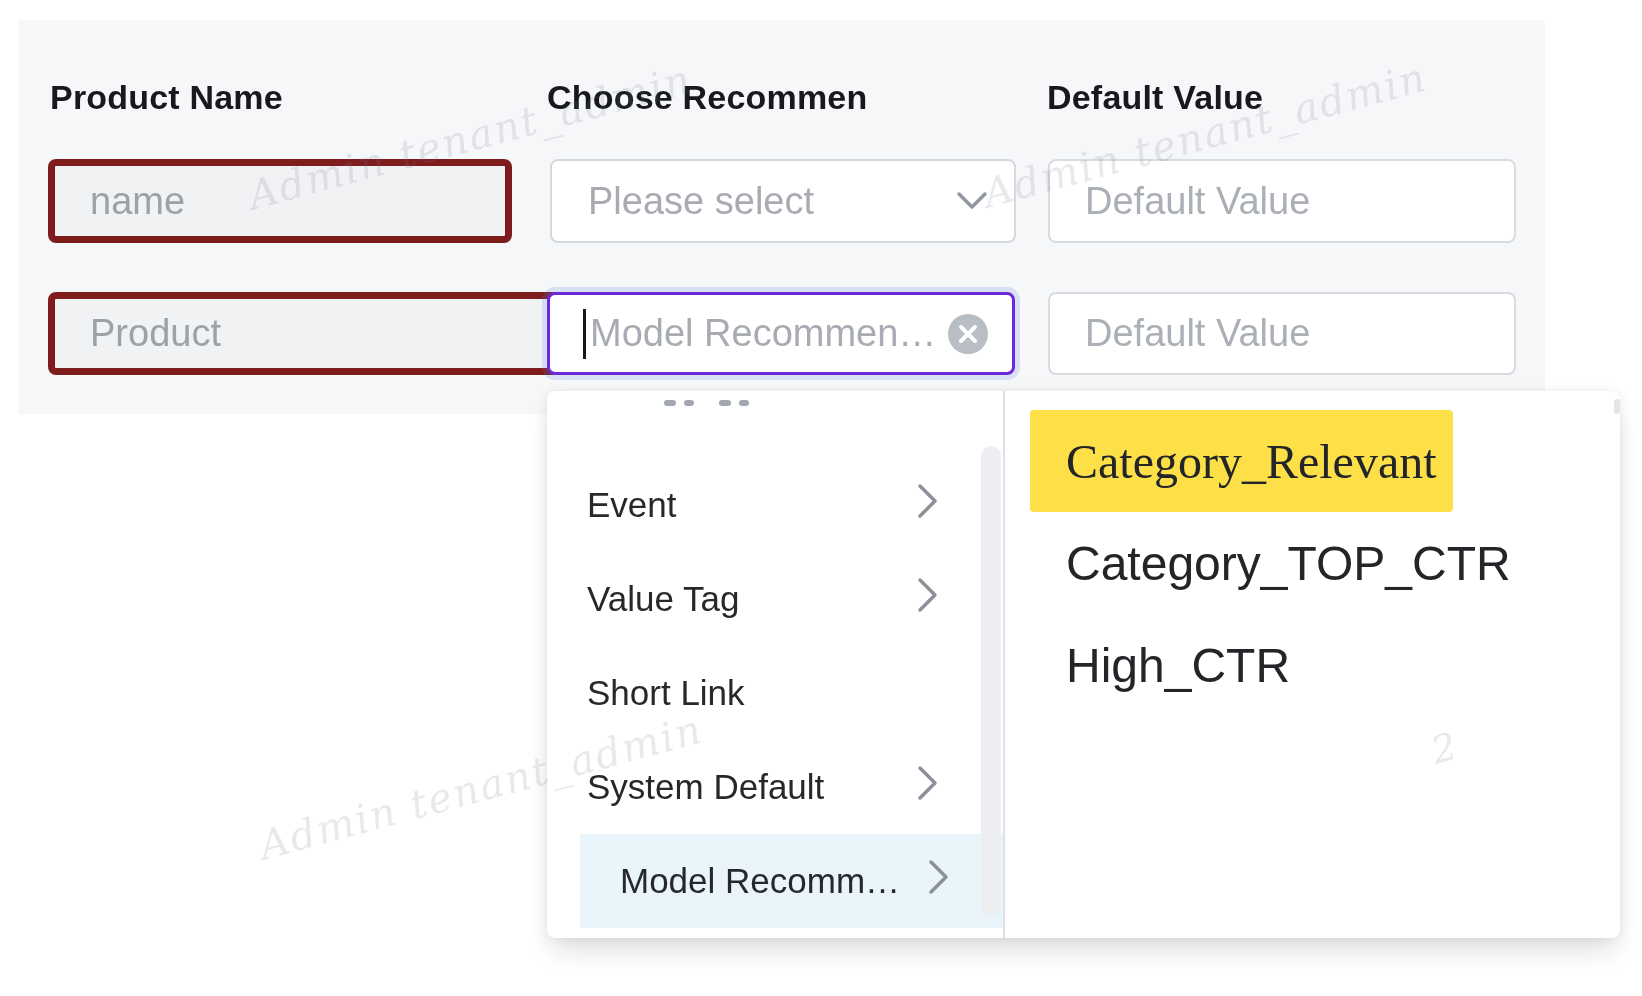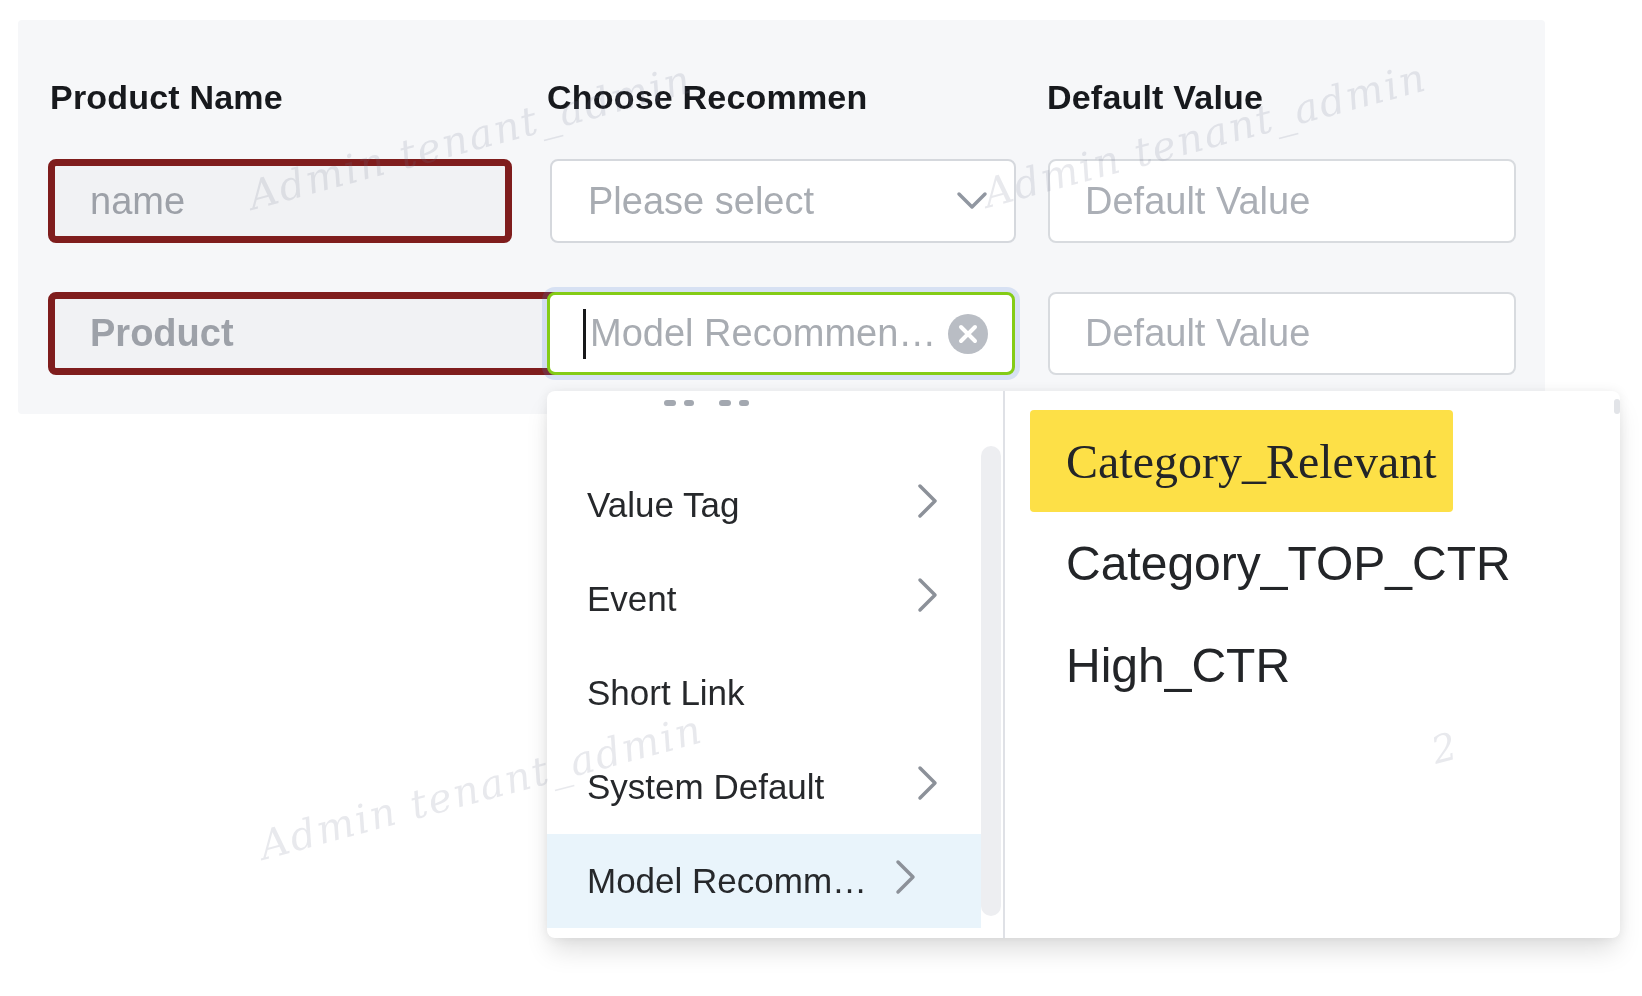--- a/index.html
+++ b/index.html
@@ -24,42 +24,42 @@
   .fld.gray{background:#f1f2f4;border:7px solid #7f1d1d;color:#9da1a8;}
   .fld.gray::placeholder{color:#9da1a8;opacity:1;}
   .fld.white{background:#ffffff;border:2px solid #d8dbdf;color:#5a5e66;}
   .fld.white::placeholder{color:#abafb6;opacity:1;}
   .select{
     display:flex;align-items:center;justify-content:space-between;
     background:#fff;border:2px solid #d5d8dd;padding:0 26px 0 36px;cursor:pointer;
   }
   .select .ph{color:#a8acb2;white-space:nowrap;overflow:hidden;}
   .select.focused{
-    border:3px solid #84cc16;
+    border:3px solid #6d28d9;
     box-shadow:0 0 0 5px rgba(77,125,215,.18);
     padding:0 24px 0 33px;
   }
   .caret{width:3px;height:50px;background:#17181a;margin-right:4px;flex:0 0 auto;}
   .clear-btn{flex:0 0 auto;margin-left:10px;cursor:pointer;display:flex;}
   
   .dd-panel{
     position:absolute;left:547px;top:391px;width:1073px;height:547px;
     background:#fff;border-radius:8px;z-index:40;
     box-shadow:0 0 12px rgba(0,0,0,.07),0 16px 26px -4px rgba(0,0,0,.13);
   }
   .dd-col1{position:absolute;left:0;top:0;width:456px;height:547px;overflow:hidden;}
   .dd-divider{position:absolute;left:456px;top:0;width:2px;height:547px;background:#dfe1e6;}
   .clip-row{position:relative;height:67px;}
   .frag{position:absolute;height:6px;border-radius:3px;background:#a3a8b0;top:9px;}
   .menu-item{
     position:relative;height:94px;display:flex;align-items:center;cursor:pointer;
     padding:0 64px 0 40px;font-size:35px;color:#26282b;box-sizing:border-box;
     justify-content:space-between;white-space:nowrap;
   }
-  .menu-item.active{background:#e9f4fb;width:434px;}
+  .menu-item.active{background:#e9f4fb;width:434px;margin-left:33px;}
   .chev{flex:0 0 auto;margin-left:20px;}
   .vthumb{
     position:absolute;left:434px;top:55px;width:20px;height:470px;
     background:#edeef1;border-radius:10px;cursor:pointer;
   }
   .dd-col2{position:absolute;left:458px;top:19px;width:615px;}
   .sub-item{
     margin-left:25px;width:423px;height:102px;display:flex;align-items:center;
     padding:0 10px 0 36px;box-sizing:border-box;font-size:48px;color:#232528;
     cursor:pointer;border-radius:4px;white-space:nowrap;
@@ -93,21 +93,21 @@
   <div class="fld select" style="left:550px;top:159px;width:466px;">
     <span class="ph">Please select</span>
     <span style="display:flex;">
       <svg width="32" height="20" viewBox="0 0 32 20">
           <polyline points="3,3 16,16 29,3" fill="none" stroke="#9197a1" stroke-width="3.5" stroke-linecap="round" stroke-linejoin="round"></polyline>
         </svg>
     </span>
   </div>
   <input class="fld white" style="left: 1048px; top: 159px; width: 468px;" readonly="" placeholder="Default Value">
 
-  <input class="fld gray" style="left: 48px; top: 292px; width: 544px; height: 83px; font-weight: bold;" readonly="" placeholder="Product">
+  <input class="fld gray" style="left: 48px; top: 292px; width: 544px; height: 83px;" readonly="" placeholder="Product">
   <div class="fld select focused" style="left:547px;top:292px;width:468px;height:83px;">
     <span class="caret"></span>
     <span class="ph" style="flex:1 1 auto;">Model Recommen…</span>
     <span class="clear-btn">
       <svg width="40" height="40" viewBox="0 0 40 40">
         <circle cx="20" cy="20" r="20" fill="#b9bdc4"></circle>
         <path d="M13 13 L27 27 M27 13 L13 27" stroke="#ffffff" stroke-width="4" stroke-linecap="round"></path>
       </svg>
     </span>
   </div>
@@ -115,29 +115,29 @@
 
   <div class="dd-panel">
     <div class="dd-col1">
       <div class="clip-row">
         <span class="frag" style="left:117px;width:12px;"></span>
         <span class="frag" style="left:137px;width:10px;"></span>
         <span class="frag" style="left:172px;width:12px;"></span>
         <span class="frag" style="left:192px;width:10px;"></span>
       </div>
       <div class="menu-item">
-        <span>Value Tag</span>
+        <span>Event</span>
         <span class="chev">
           <svg width="22" height="36" viewBox="0 0 22 36">
               <polyline points="3,3 18,18 3,33" fill="none" stroke="#8c9199" stroke-width="3.5" stroke-linecap="round" stroke-linejoin="round"></polyline>
             </svg>
         </span>
       </div>
       <div class="menu-item">
-        <span>Event</span>
+        <span>Value Tag</span>
         <span class="chev">
           <svg width="22" height="36" viewBox="0 0 22 36">
               <polyline points="3,3 18,18 3,33" fill="none" stroke="#8c9199" stroke-width="3.5" stroke-linecap="round" stroke-linejoin="round"></polyline>
             </svg>
         </span>
       </div>
       <div class="menu-item">
         <span>Short Link</span>
       </div>
       <div class="menu-item">

